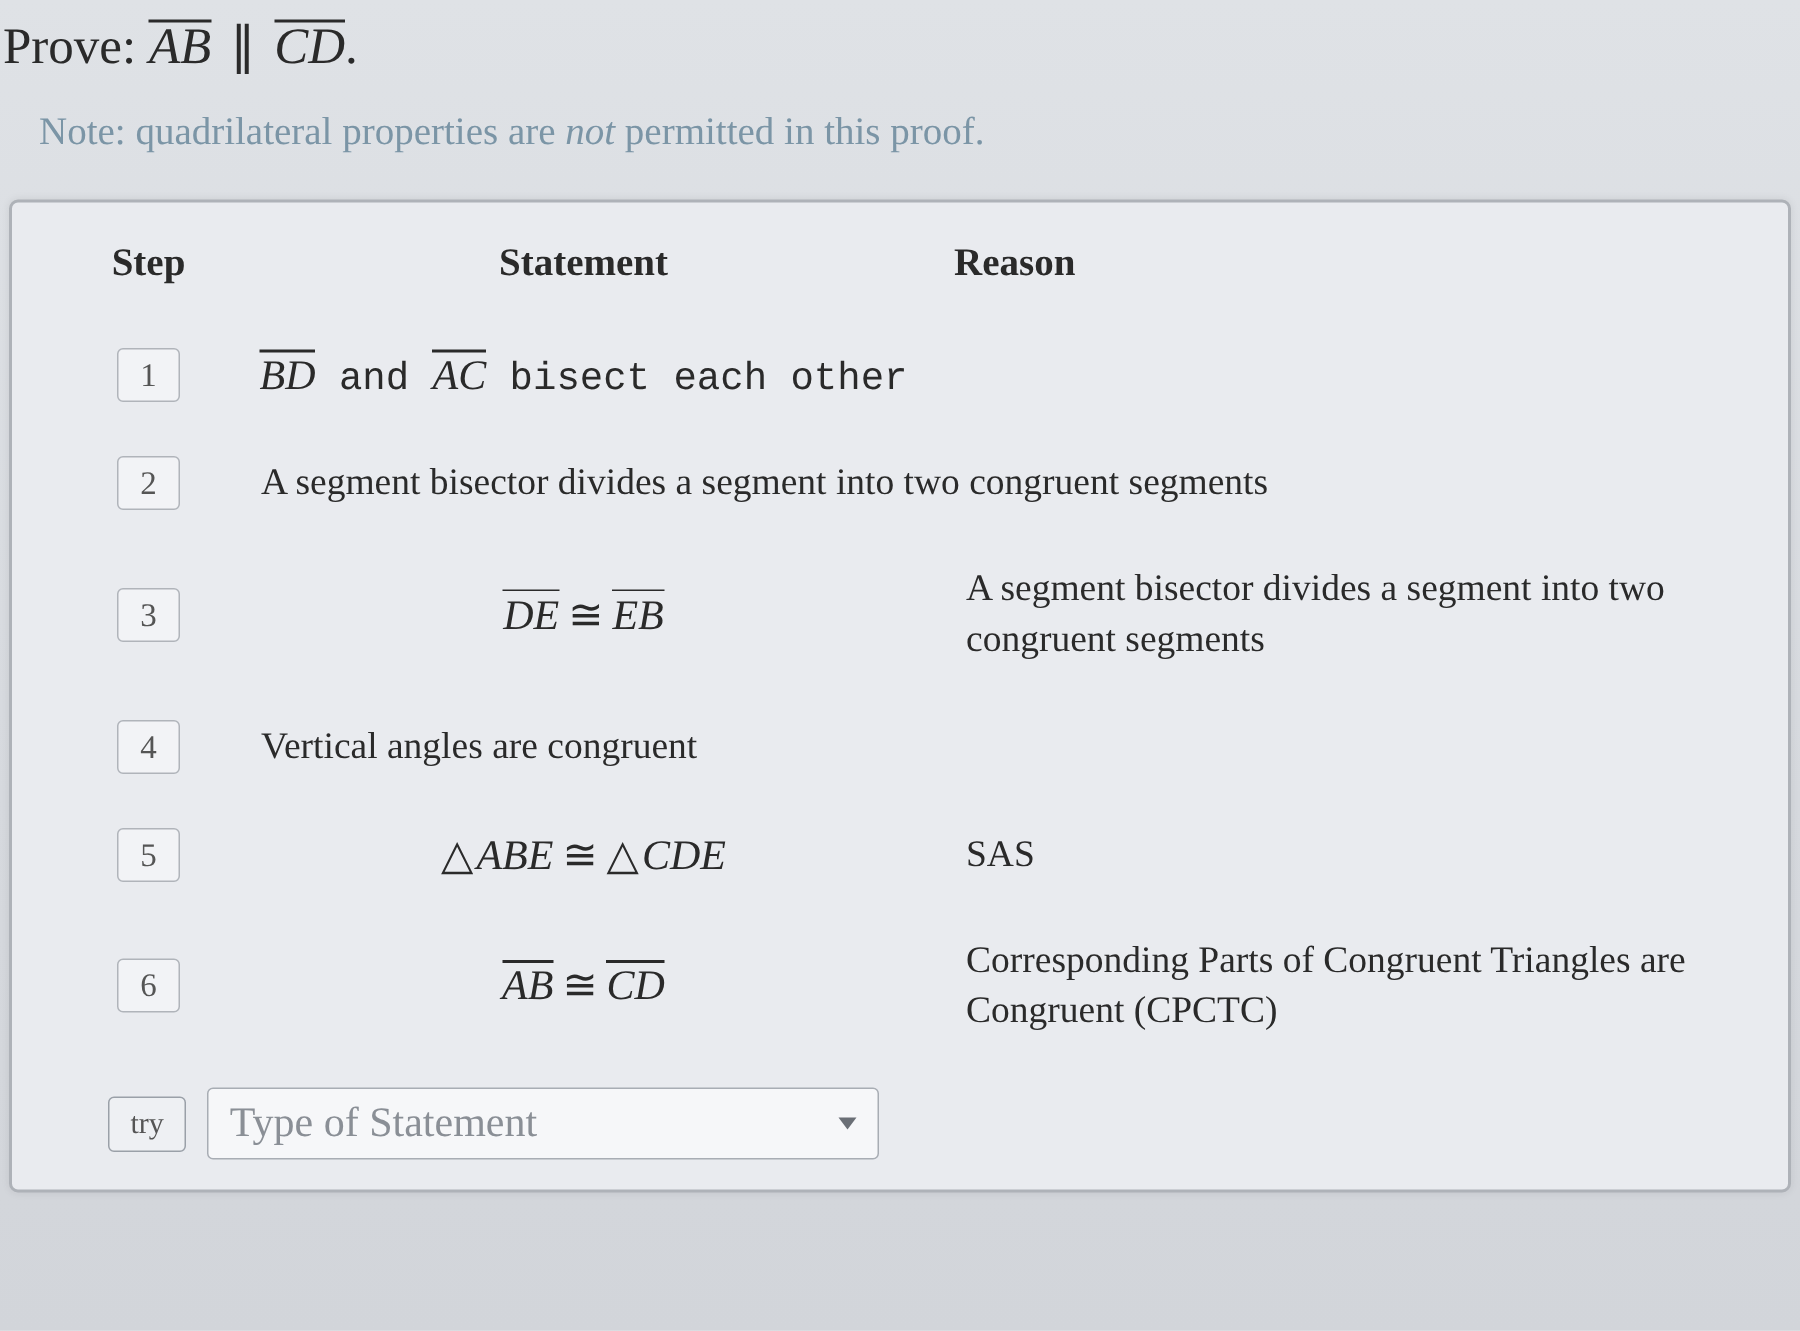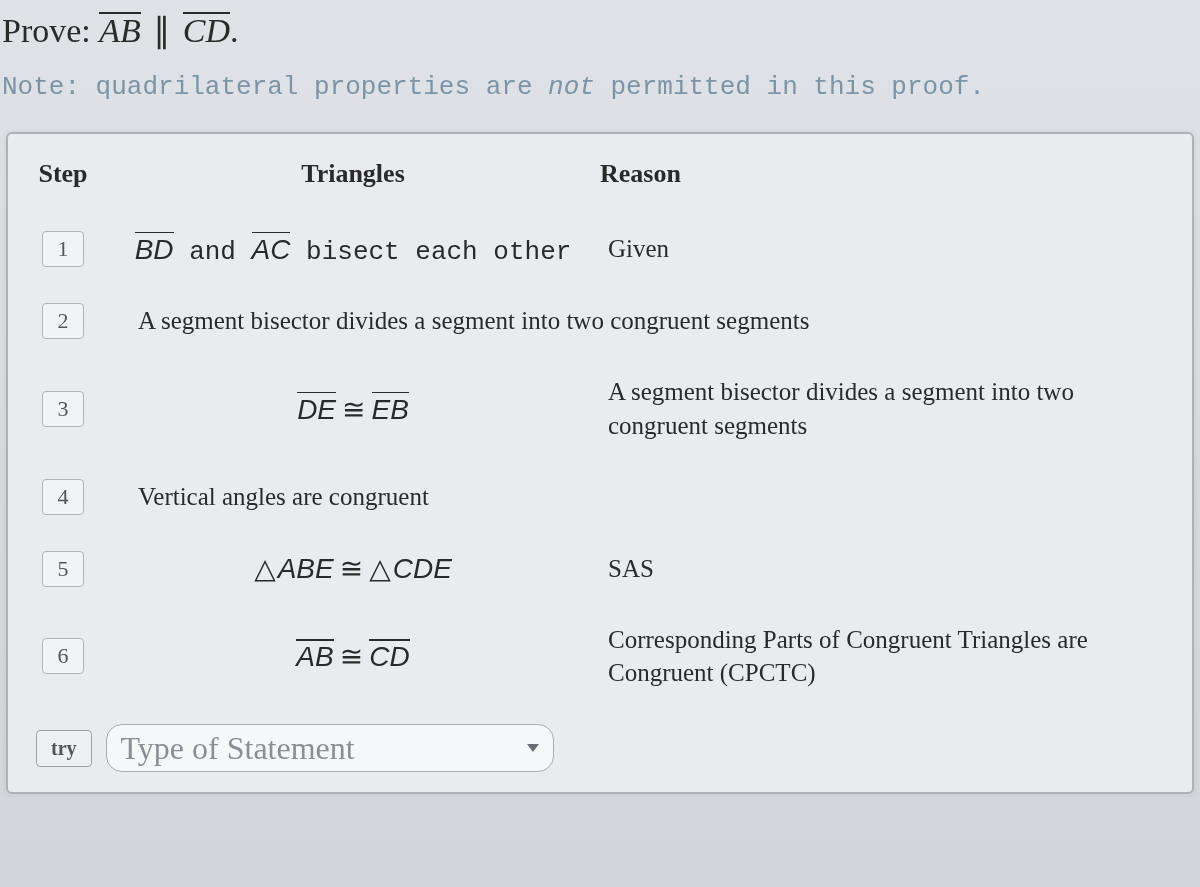--- a/index.html
+++ b/index.html
@@ -44,31 +44,33 @@
   }
   .parallel {
     font-family: 'Times New Roman', serif;
     font-style: normal;
     padding: 0 4px;
   }
   .note-line {
     font-size: 26px;
     color: #7b95a6;
     padding: 4px 0 30px 2px;
-    font-family: Liberation Mono, monospace;
+    font-family: Liberation Serif, serif;
+    margin-left: 24px;
   }
   .note-line .italic { font-style: italic; }
 
   .proof-table {
     margin: 0 6px 0 6px;
     border: 2px solid #aeb2b8;
     border-radius: 6px;
     background: #e9ebef;
     width: 1188px;
     box-shadow: 0 0 6px rgba(0,0,0,0.08);
+    padding-left: 36px;
   }
   .row {
     display: flex;
     align-items: center;
     min-height: 64px;
   }
   .header-row .cell {
     font-weight: bold;
     font-size: 26px;
     padding: 22px 12px;
@@ -118,46 +120,45 @@
   .try-btn {
     margin-left: 20px;
     border: 1px solid #9aa0a8;
     background: #eef0f3;
     color: #555;
     font-size: 20px;
     padding: 6px 14px;
     border-radius: 4px;
     font-family: Georgia, serif;
     cursor: pointer;
-    font-weight: bold;
   }
   .type-select {
     flex: 0 0 448px;
     height: 48px;
     border: 1px solid #a8adb4;
-    border-radius: 16px;
+    border-radius: 4px;
     background: #f6f7f9;
     display: flex;
     align-items: center;
     justify-content: space-between;
     padding: 0 14px;
-    font-size: 32px;
+    font-size: 28px;
     color: #8a8f96;
     font-family: Georgia, serif;
     cursor: pointer;
   }
   .caret {
     width: 0; height: 0;
     border-left: 6px solid transparent;
     border-right: 6px solid transparent;
     border-top: 8px solid #6a6f76;
   }
 
   .math {
-    font-family: Liberation Sans, sans-serif;
+    font-family: Liberation Serif, serif;
     font-style: italic;
   }
   .seg {
     position: relative;
     display: inline-block;
     padding-top: 2px;
   }
   .seg::before {
     content: "";
     position: absolute;
@@ -191,32 +192,31 @@
   </div>
 
   <div class="note-line">
     <span>Note: quadrilateral properties are </span><span class="italic">not</span><span> permitted in this proof.</span>
   </div>
 
   <div class="proof-table">
 
     <div class="row header-row">
       <div class="cell cell-step">Step</div>
-      <div class="cell cell-statement">Triangles</div>
+      <div class="cell cell-statement">Statement</div>
       <div class="cell cell-reason">Reason</div>
     </div>
 
     <div class="row body-row r1">
       <div class="cell cell-step">
         <span class="step-box">1</span>
       </div>
       <div class="cell cell-statement">
         <span class="math"><span class="seg">BD</span></span><span class="plain"> and </span><span class="math"><span class="seg">AC</span></span><span class="plain"> bisect each other</span>
       </div>
-      <div class="cell cell-reason">Given</div>
     </div>
 
     <div class="row body-row r2">
       <div class="cell cell-step">
         <span class="step-box">2</span>
       </div>
       <div class="cell cell-reason">A segment bisector divides a segment into two congruent segments</div>
     </div>
 
     <div class="row body-row r3">

